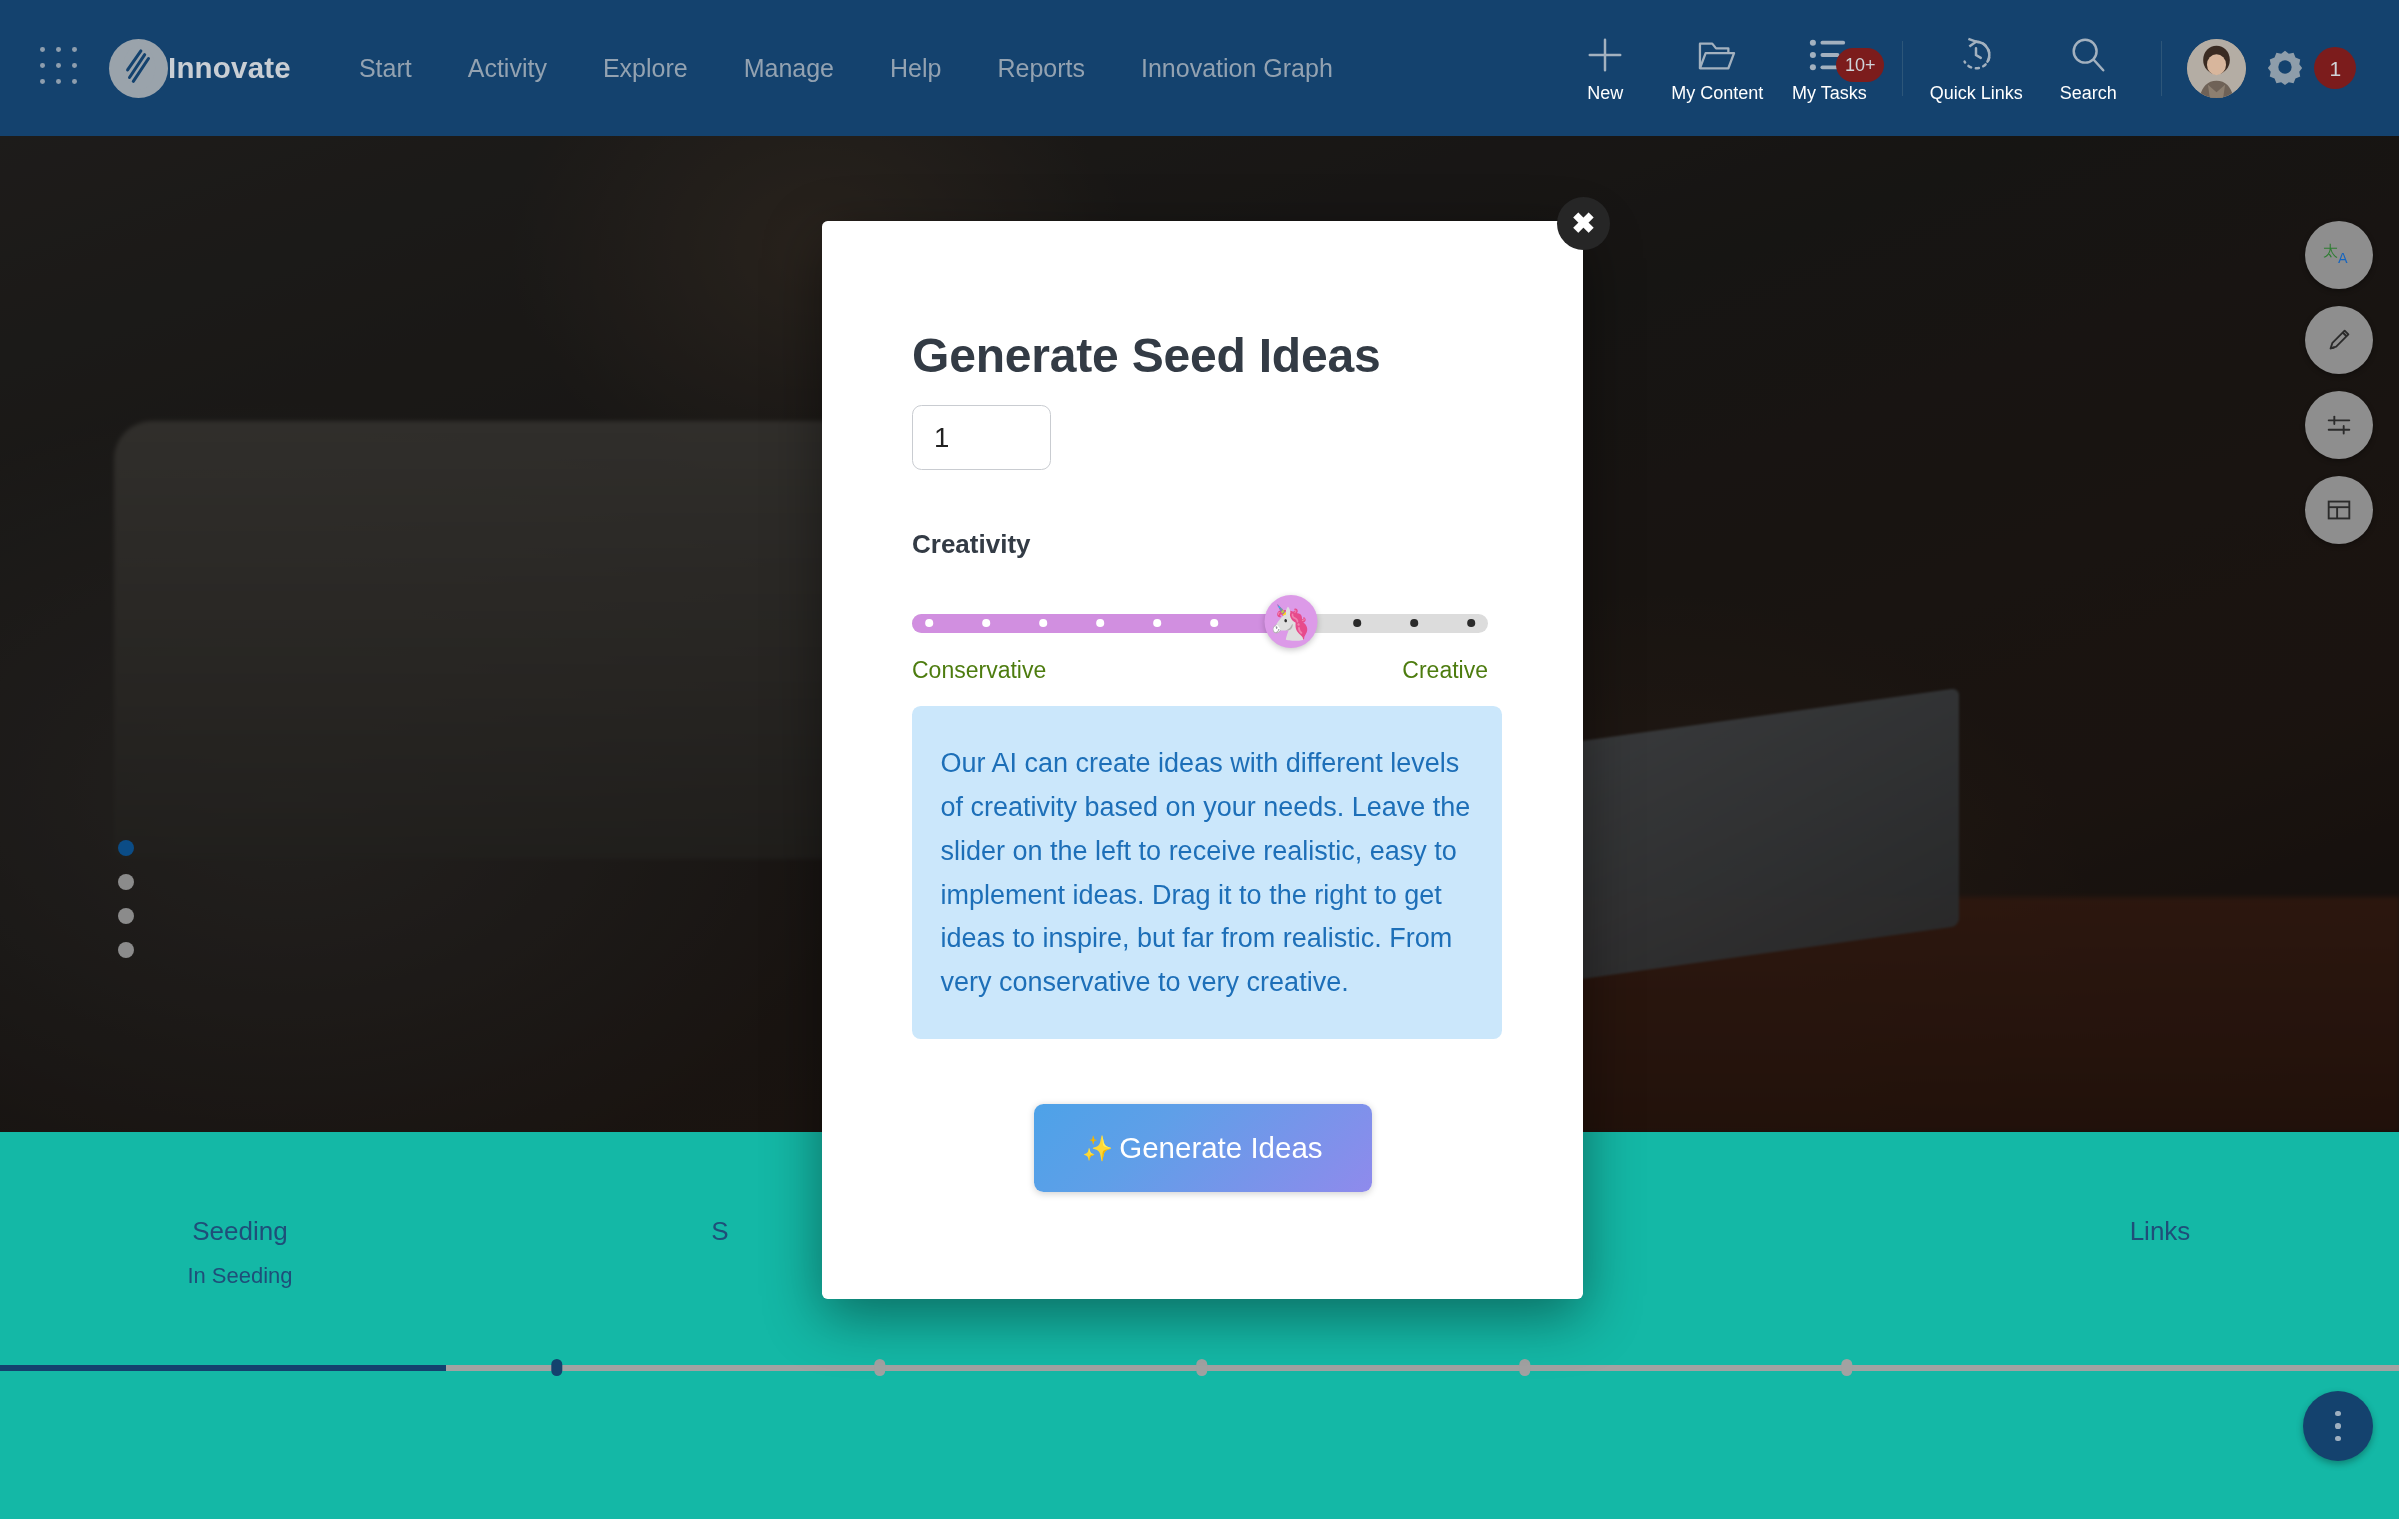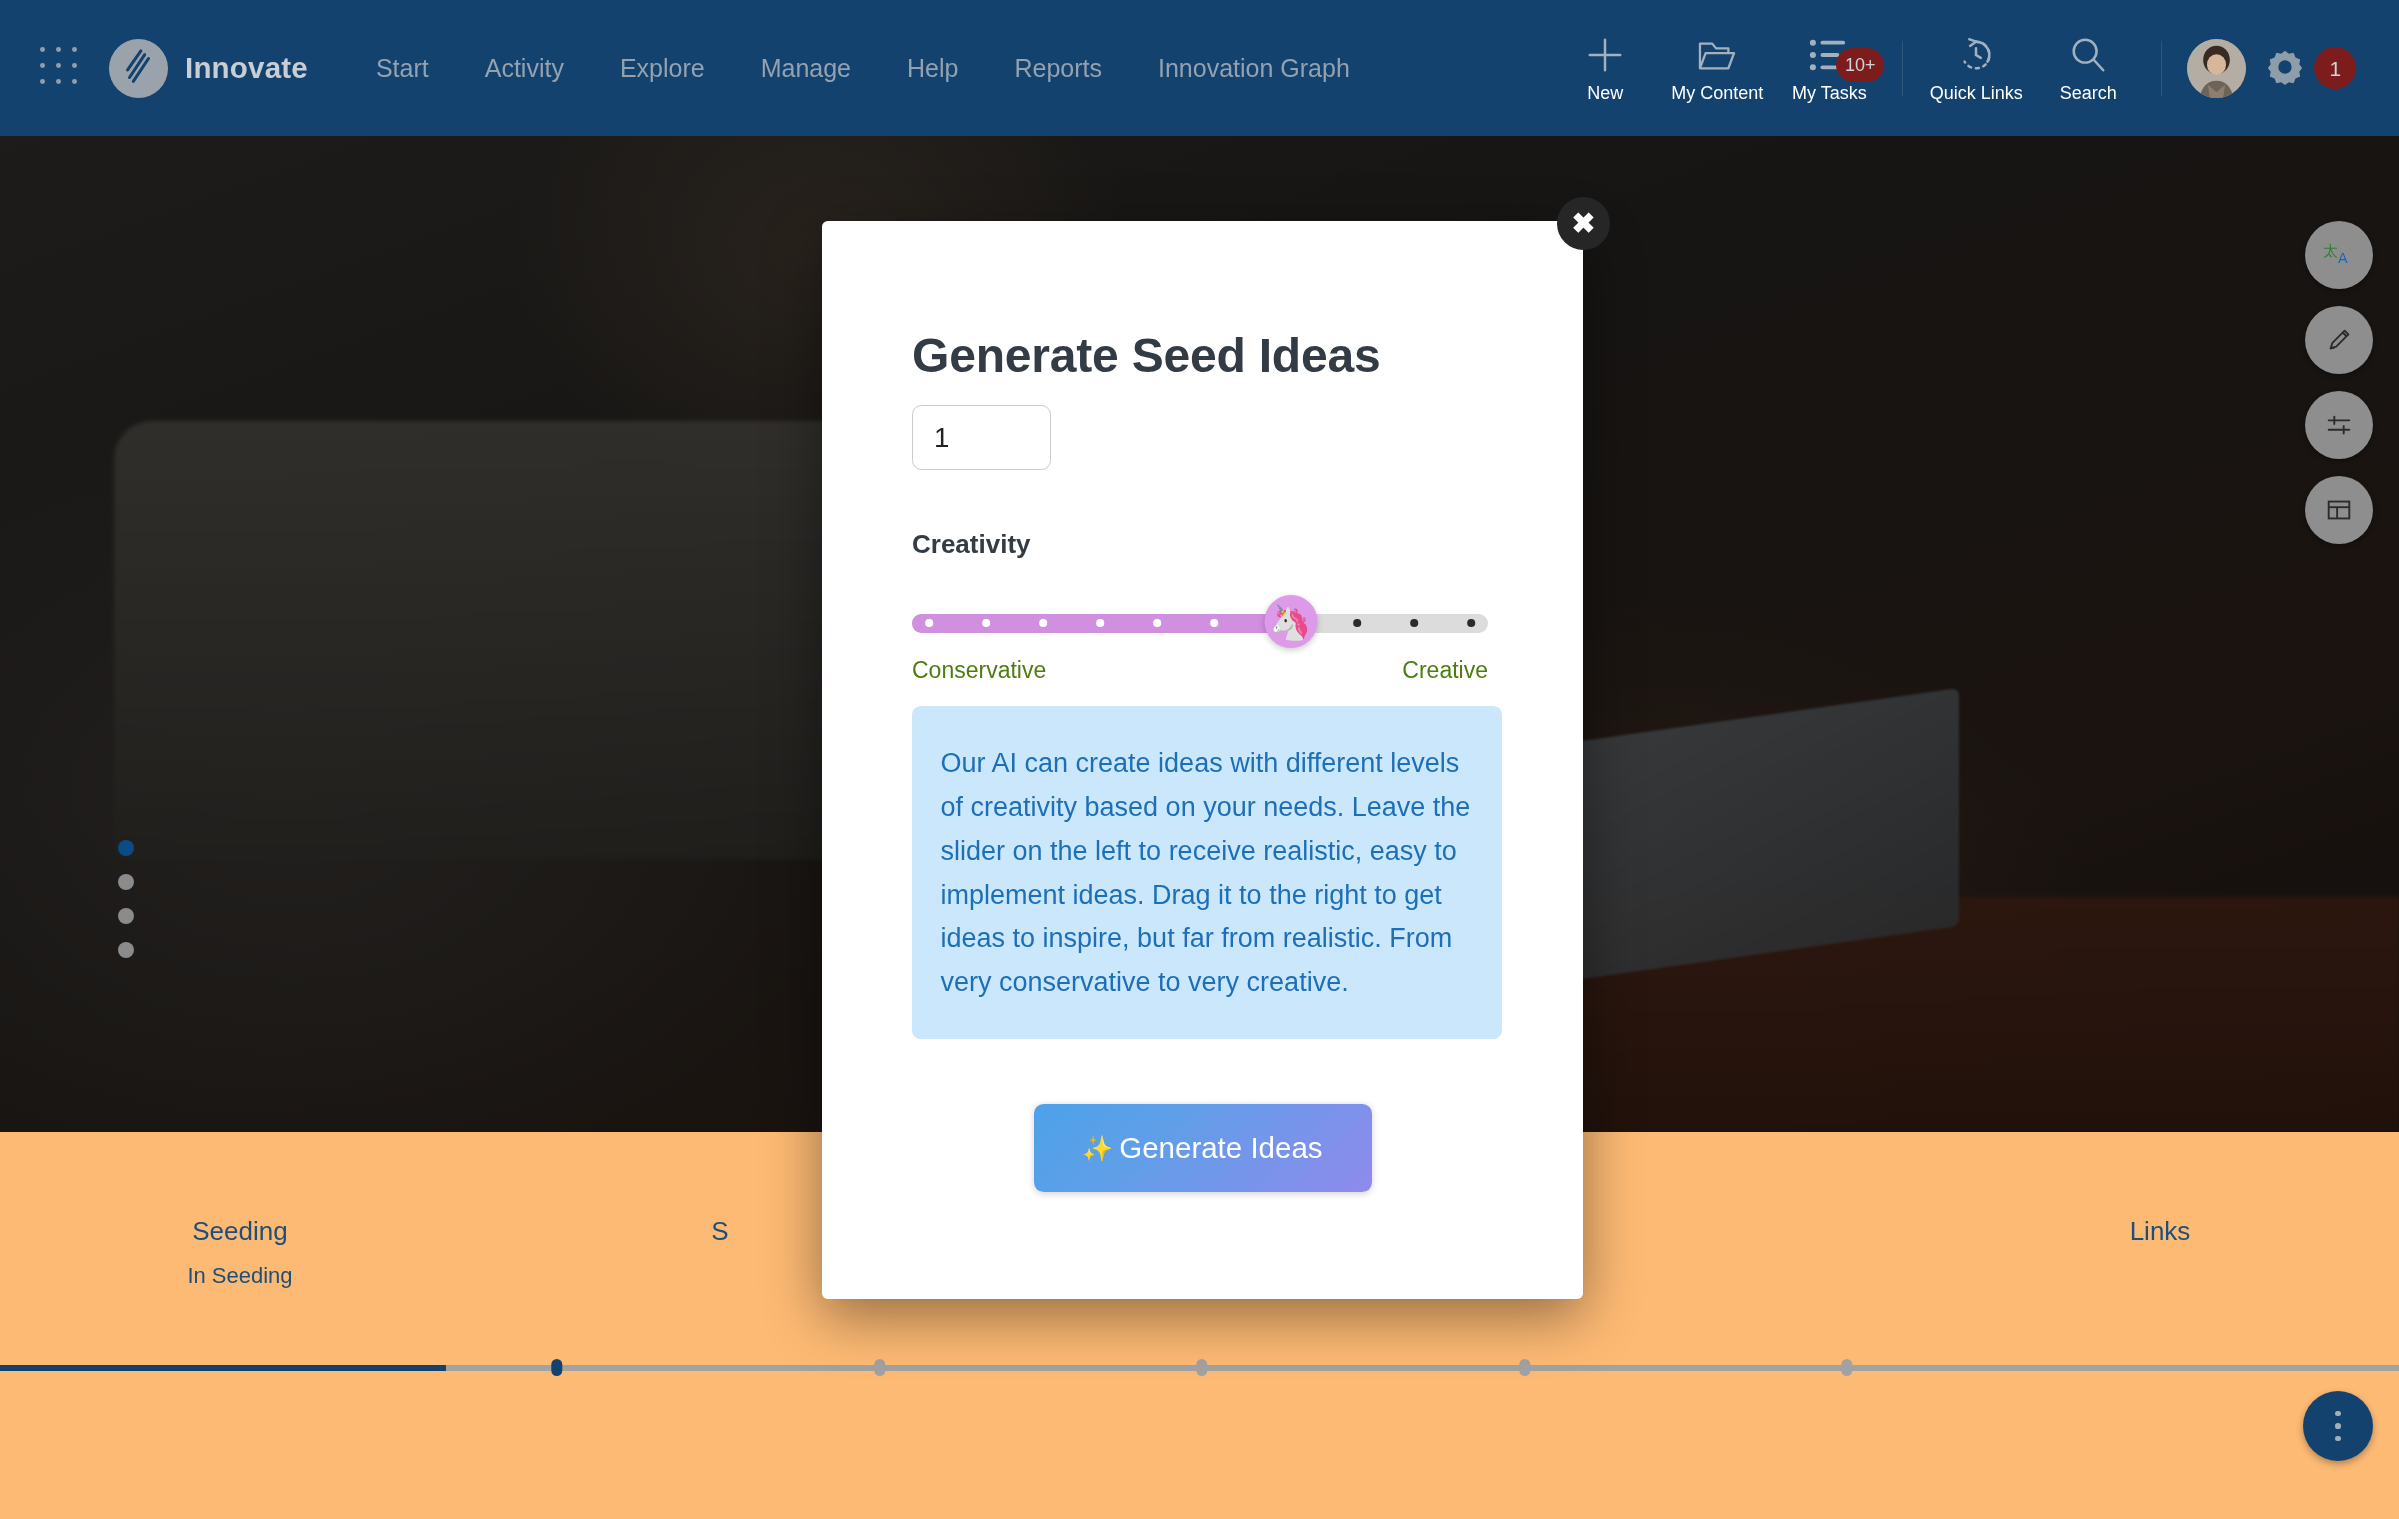--- a/index.html
+++ b/index.html
@@ -46,21 +46,20 @@
   .waffle i {
     display: block;
     width: 4.8px; height: 4.8px;
     border-radius: 50%;
     background: #8e9eae;
   }
 
   .brand {
     display: flex;
     align-items: center;
-    gap: 17px;
     margin-right: 44px;
     cursor: pointer;
   }
   .brand-logo {
     width: 59px; height: 59px;
     border-radius: 50%;
     background: #9aa3ab;
     display: flex;
     align-items: center;
     justify-content: center;
@@ -253,21 +252,21 @@
     cursor: pointer;
     box-shadow: 0 1.9px 5.7px rgba(0,0,0,.35);
   }
 
   
   .stage-section {
     position: absolute;
     top: 1132px; left: 0;
     width: 2400px;
     height: 388px;
-    background: #fdba74;
+    background: #14b8a6;
   }
   .stage-labels {
     position: absolute;
     top: 86px; left: 0;
     width: 2400px;
     display: flex;
   }
   .stage-col {
     flex: 1;
     text-align: center;

